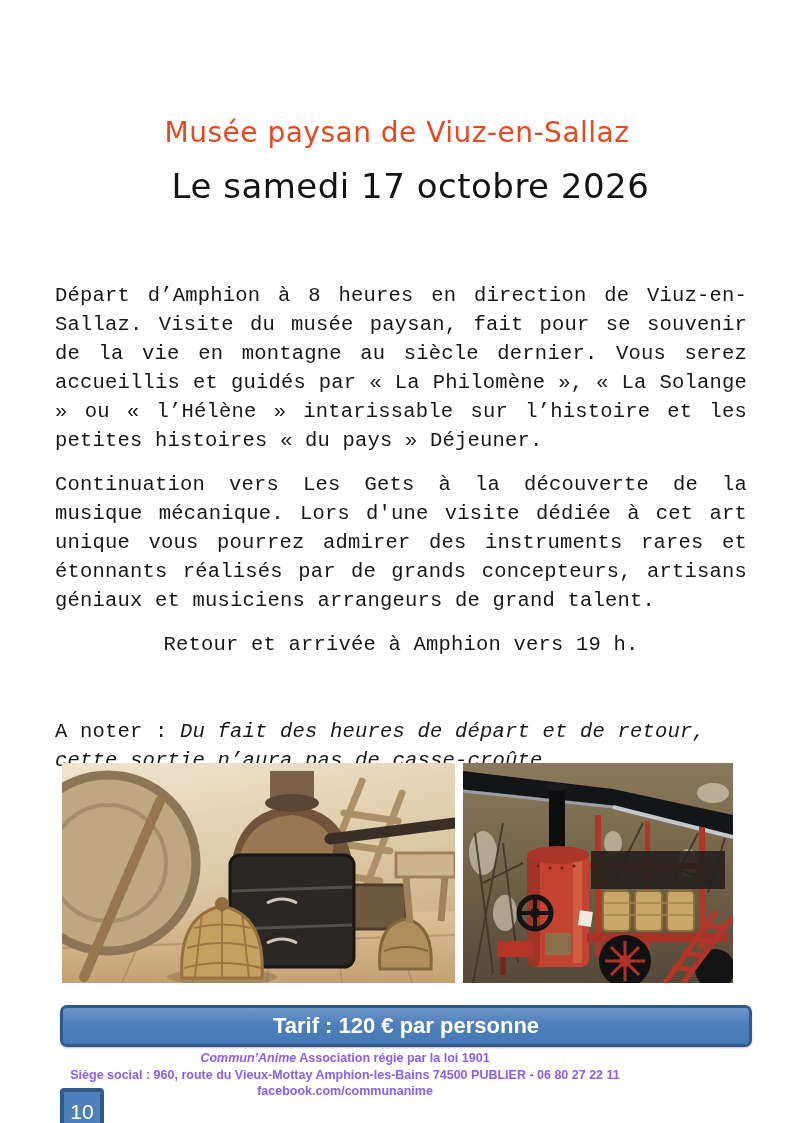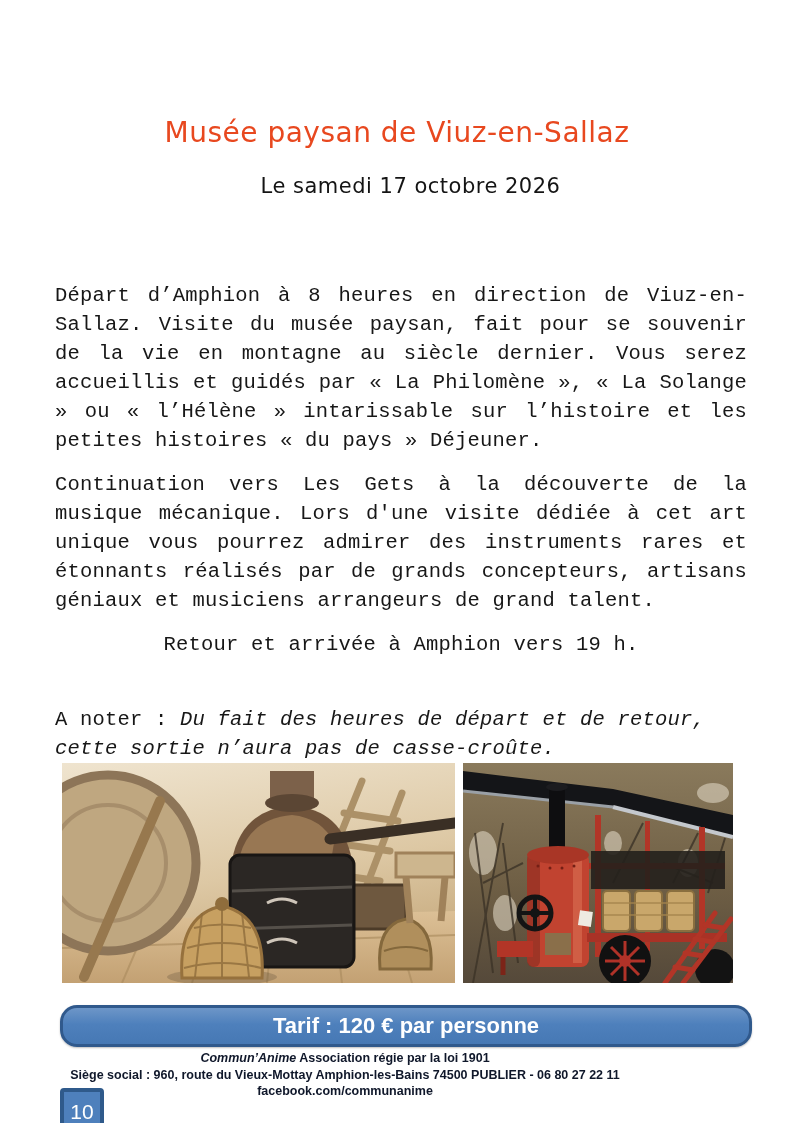--- a/index.html
+++ b/index.html
@@ -8,59 +8,59 @@
     background:#ffffff; overflow:hidden;
     font-family:"DejaVu Sans", sans-serif;
   }
   
   .title-block { padding-top:74px; text-align:center;margin-top:36px; }
   .title-line {
     font-size:28px; line-height:45px; color:#e8481f;
     letter-spacing:0.5px; font-weight:500;
   }
   .date-line {
-    font-size:21px; line-height:50px; color:#141414; margin-top:6px;
+    font-size:34px; line-height:50px; color:#141414; margin-top:6px;
     letter-spacing:0.5px;
     padding-left:27px;
   }
   
   .content { margin:70px 47px 0 55px;font-family:Liberation Mono, monospace; }
   .para {
     font-size:20.5px; line-height:29px; color:#171717;
     text-align:justify; margin:0 0 15px 0; letter-spacing:0.2px;
   }
   .para.no-justify { text-align:center; }
-  .note { margin-top:46px; text-align:left; }
+  .note { margin-top:58px; text-align:left; }
   .note .italic { font-style:italic; }
   
   .photos { position:absolute; top:763px; left:62px; display:flex; gap:8px; }
   .photo { display:block; }
   
   .banner {
     position:absolute; top:1005px; left:60px; width:692px; height:42px;
-    box-sizing:border-box; border:3px solid #30598c; border-radius:17px;
+    box-sizing:border-box; border:3px solid #30598c; border-radius:7px;
     background:linear-gradient(#6d96c8, #4e80bc 45%, #4678b4);
     display:flex; align-items:center; justify-content:center;
     box-shadow:0 1px 2px rgba(0,0,0,0.25);
   }
   .banner-text {
     color:#ffffff; font-size:22px; font-weight:bold;
     font-family:"Liberation Sans", sans-serif;
   }
   
   .page-number {
     position:absolute; top:1088px; left:60px; width:44px; height:48px;
     box-sizing:border-box; background:#4e80bc; border:4px solid #2f5a8b;
     border-radius:4px; color:#ffffff; font-size:21px;
     display:flex; align-items:center; justify-content:center;
     font-family:"Liberation Sans", sans-serif;
   }
   .footer-text {
     position:absolute; top:1050px; left:0; width:690px; text-align:center;
-    color:#0f172a; font-weight:bold; font-size:12.5px; line-height:16.5px;
+    color:#8b5cf6; font-weight:bold; font-size:12.5px; line-height:16.5px;
     font-family:"Liberation Sans", sans-serif;
   }
   .footer-text .org { font-style:italic; }
 </style>
 </head>
 <body>
 
 <div class="page">
 
   <div class="title-block">

